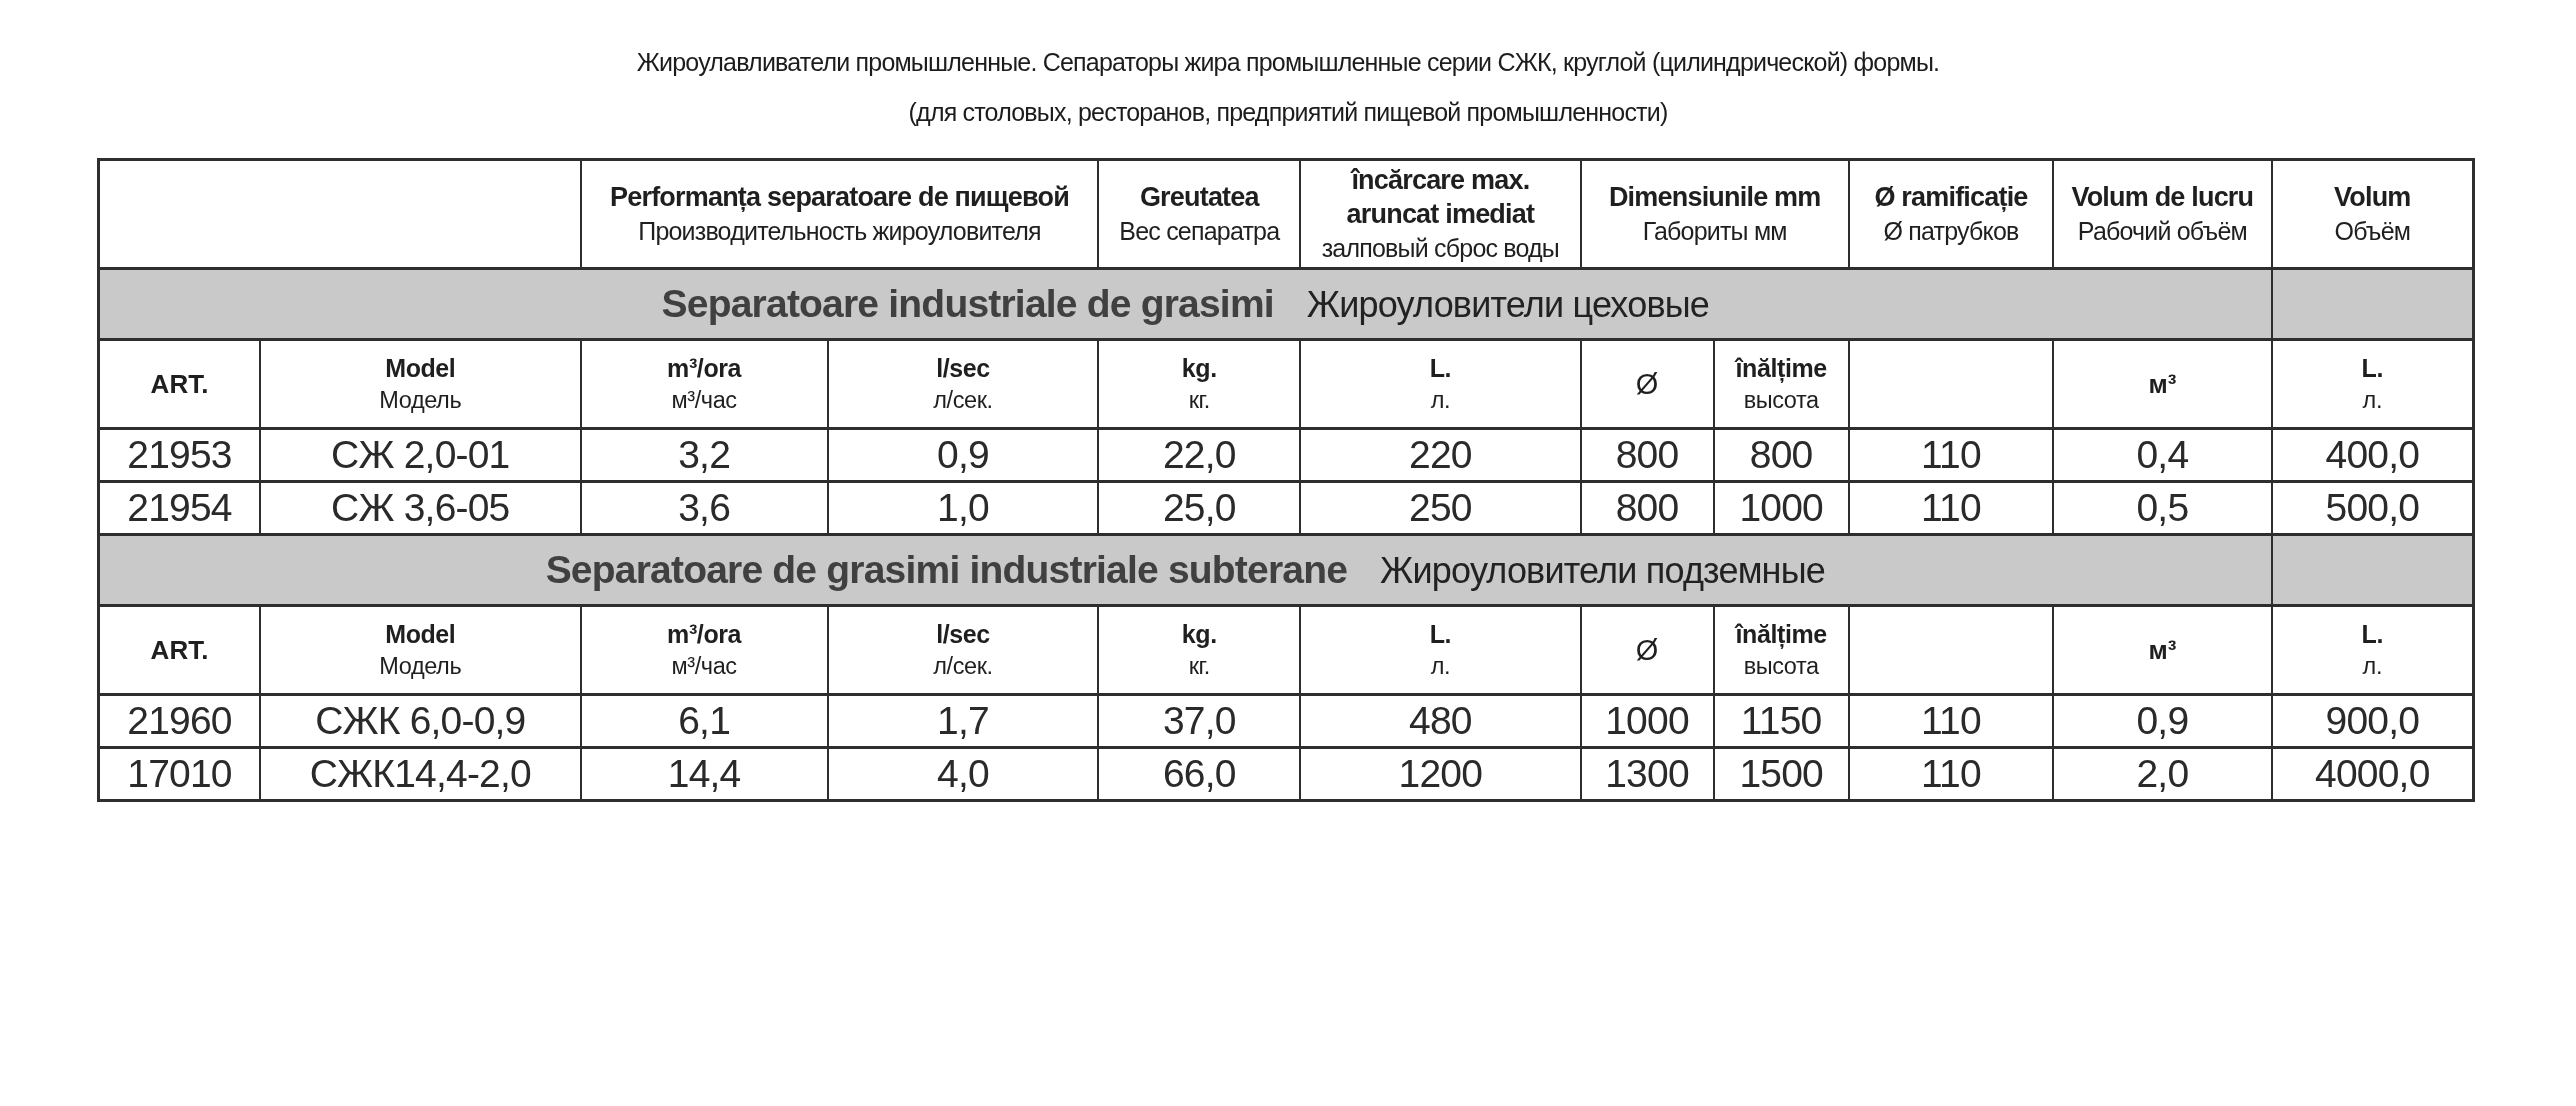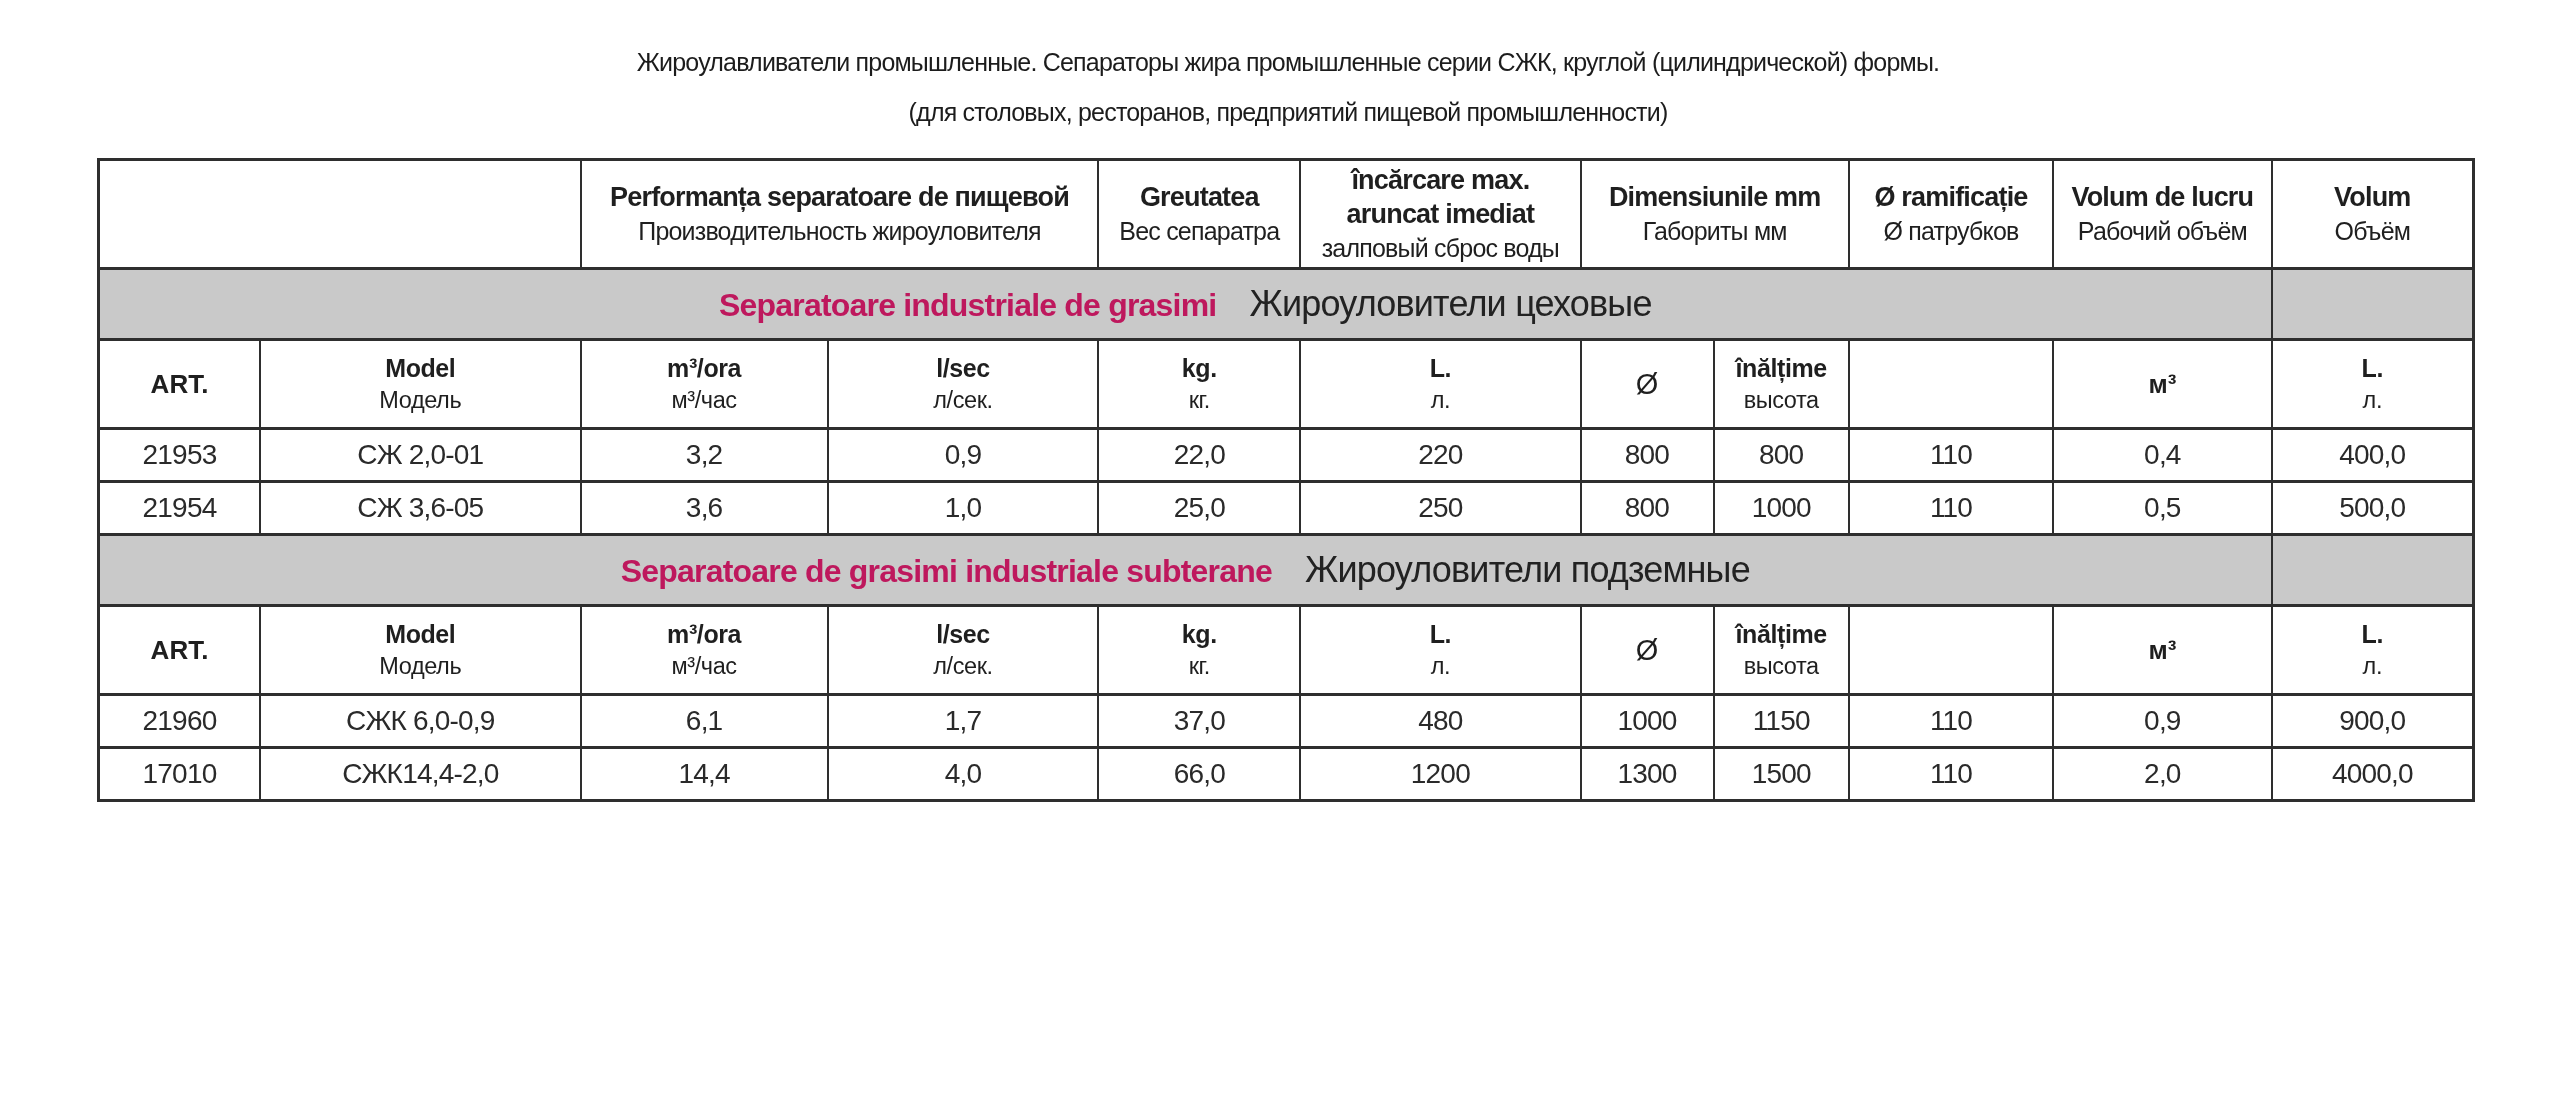--- a/index.html
+++ b/index.html
@@ -83,23 +83,23 @@
     letter-spacing: -0.8px;
   }
 
   
   .row-band td {
     height: 68px;
     background: #c9c9c9;
   }
   .band-ro {
     font-weight: bold;
-    font-size: 32px;
-    letter-spacing: -0.8px;
-    color: #be185d;
+    font-size: 39px;
+    letter-spacing: -0.8px;
+    color: #404040;
   }
   .band-ru {
     font-weight: normal;
     font-size: 36px;
     letter-spacing: -0.8px;
     margin-left: 33px;
     color: #222222;
   }
 
   
@@ -121,21 +121,21 @@
     font-size: 29px;
   }
   .sub-bold-single {
     font-weight: bold;
     font-size: 26px;
   }
 
   
   .row-data td {
     height: 50px;
-    font-size: 28px;
+    font-size: 39px;
     letter-spacing: -0.8px;
     color: #2a2a2a;
     white-space: nowrap;
   }
 </style>
 </head>
 <body>
 
 <div class="page">
 

